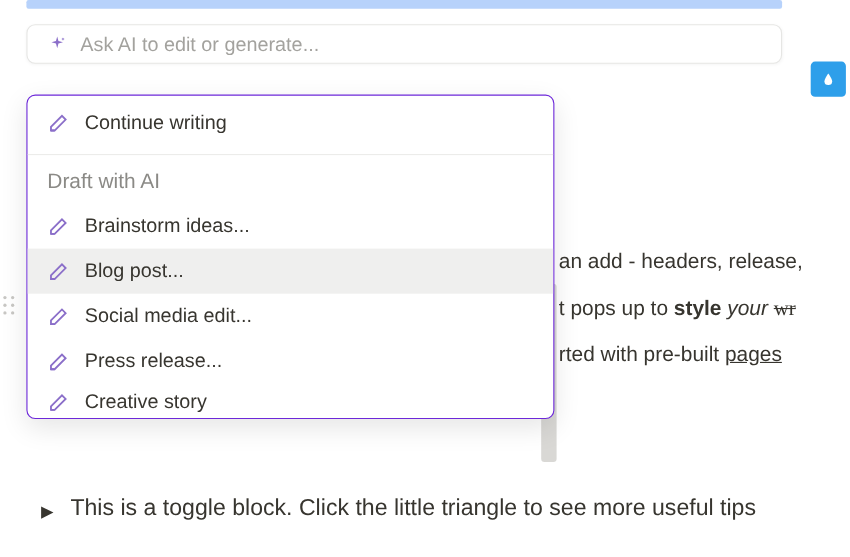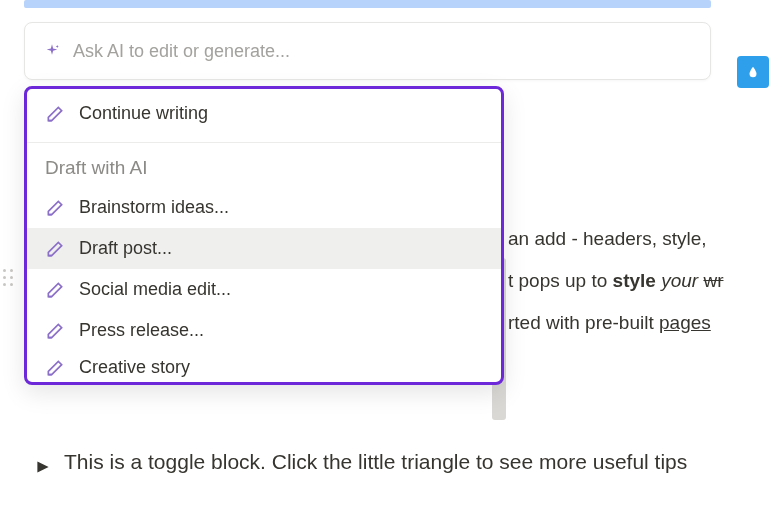--- a/index.html
+++ b/index.html
@@ -19,21 +19,21 @@
       right: 62px;
       height: 8px;
       background: #b7d2fb;
       border-radius: 2px;
     }
     .ai-input-box {
       position: absolute;
       top: 22px;
       left: 24px;
       right: 62px;
-      height: 58px;
+      height: 36px;
       border: 1px solid #e6e6e4;
       border-radius: 8px;
       background: #fff;
       display: flex;
       align-items: center;
       padding: 0 18px;
       box-shadow: 0 1px 3px rgba(0,0,0,0.04);
     }
     .sparkle-icon {
       width: 18px;
@@ -62,21 +62,21 @@
       align-items: center;
       justify-content: center;
     }
     .drop-icon-btn svg { width: 14px; height: 18px; }
     .dropdown {
       position: absolute;
       top: 86px;
       left: 24px;
       width: 480px;
       background: #fff;
-      border: 3px solid #6d28d9;
+      border: 1px solid #6d28d9;
       border-radius: 8px;
       box-shadow: 0 8px 24px rgba(0,0,0,0.1);
       overflow: hidden;
     }
     .dropdown-item {
       display: flex;
       align-items: center;
       padding: 10px 18px;
       font-size: 18px;
       color: #37352f;
@@ -144,21 +144,21 @@
       top: 258px;
       left: 492px;
       width: 14px;
       height: 162px;
       background: #d9d8d5;
       border-radius: 3px;
     }
     .underline { text-decoration: underline; }
     .italic { font-style: italic; margin-top: 26px; }
     .bold { font-weight: 600; }
-    .strike { text-decoration: line-through; }
+    .strike { text-decoration: line-through; font-family: Liberation Serif, serif; }
   </style>
 </head>
 <body>
 
 <div class="highlight-bar"></div>
 
 <div class="ai-input-box">
   <span class="sparkle-icon">
     <svg viewBox="0 0 24 24" fill="none" stroke="#8b6fc9" stroke-width="1.8">
       <path d="M12 3 L13.5 8.5 L19 10 L13.5 11.5 L12 17 L10.5 11.5 L5 10 L10.5 8.5 Z" fill="#8b6fc9" stroke="none"></path>
@@ -179,21 +179,21 @@
     <span></span>
     <span></span>
     <span></span>
     <span></span>
     <span></span>
 </div>
 
 <div class="scroll-hint"></div>
 
 <div class="bg-content">
-  <div class="row"><span>an add - headers, style, </span></div>
+  <div class="row"><span>an add - headers, release, </span></div>
   <div class="row">
     <span>t pops up to </span><span class="bold">style</span><span class="italic"> your </span><span class="strike">wr</span>
   </div>
   <div class="row">
     <span>rted with pre-built </span><span class="underline">pages</span>
   </div>
 </div>
 
 <div class="dropdown">
   <div class="dropdown-item first-item">
@@ -213,21 +213,21 @@
           <path d="M4 20 L4 16 L16 4 L20 8 L8 20 Z" fill="none" stroke="#8b6fc9" stroke-width="2"></path>
           <path d="M4 20 L8 20" stroke="#8b6fc9" stroke-width="2"></path>
         </svg></span>
     <span>Brainstorm ideas...</span>
   </div>
   <div class="dropdown-item hovered">
     <span class="pen-icon"><svg viewBox="0 0 24 24">
           <path d="M4 20 L4 16 L16 4 L20 8 L8 20 Z" fill="none" stroke="#8b6fc9" stroke-width="2"></path>
           <path d="M4 20 L8 20" stroke="#8b6fc9" stroke-width="2"></path>
         </svg></span>
-    <span>Draft post...</span>
+    <span>Blog post...</span>
   </div>
   <div class="dropdown-item">
     <span class="pen-icon"><svg viewBox="0 0 24 24">
           <path d="M4 20 L4 16 L16 4 L20 8 L8 20 Z" fill="none" stroke="#8b6fc9" stroke-width="2"></path>
           <path d="M4 20 L8 20" stroke="#8b6fc9" stroke-width="2"></path>
         </svg></span>
     <span>Social media edit...</span>
   </div>
   <div class="dropdown-item">
     <span class="pen-icon"><svg viewBox="0 0 24 24">

